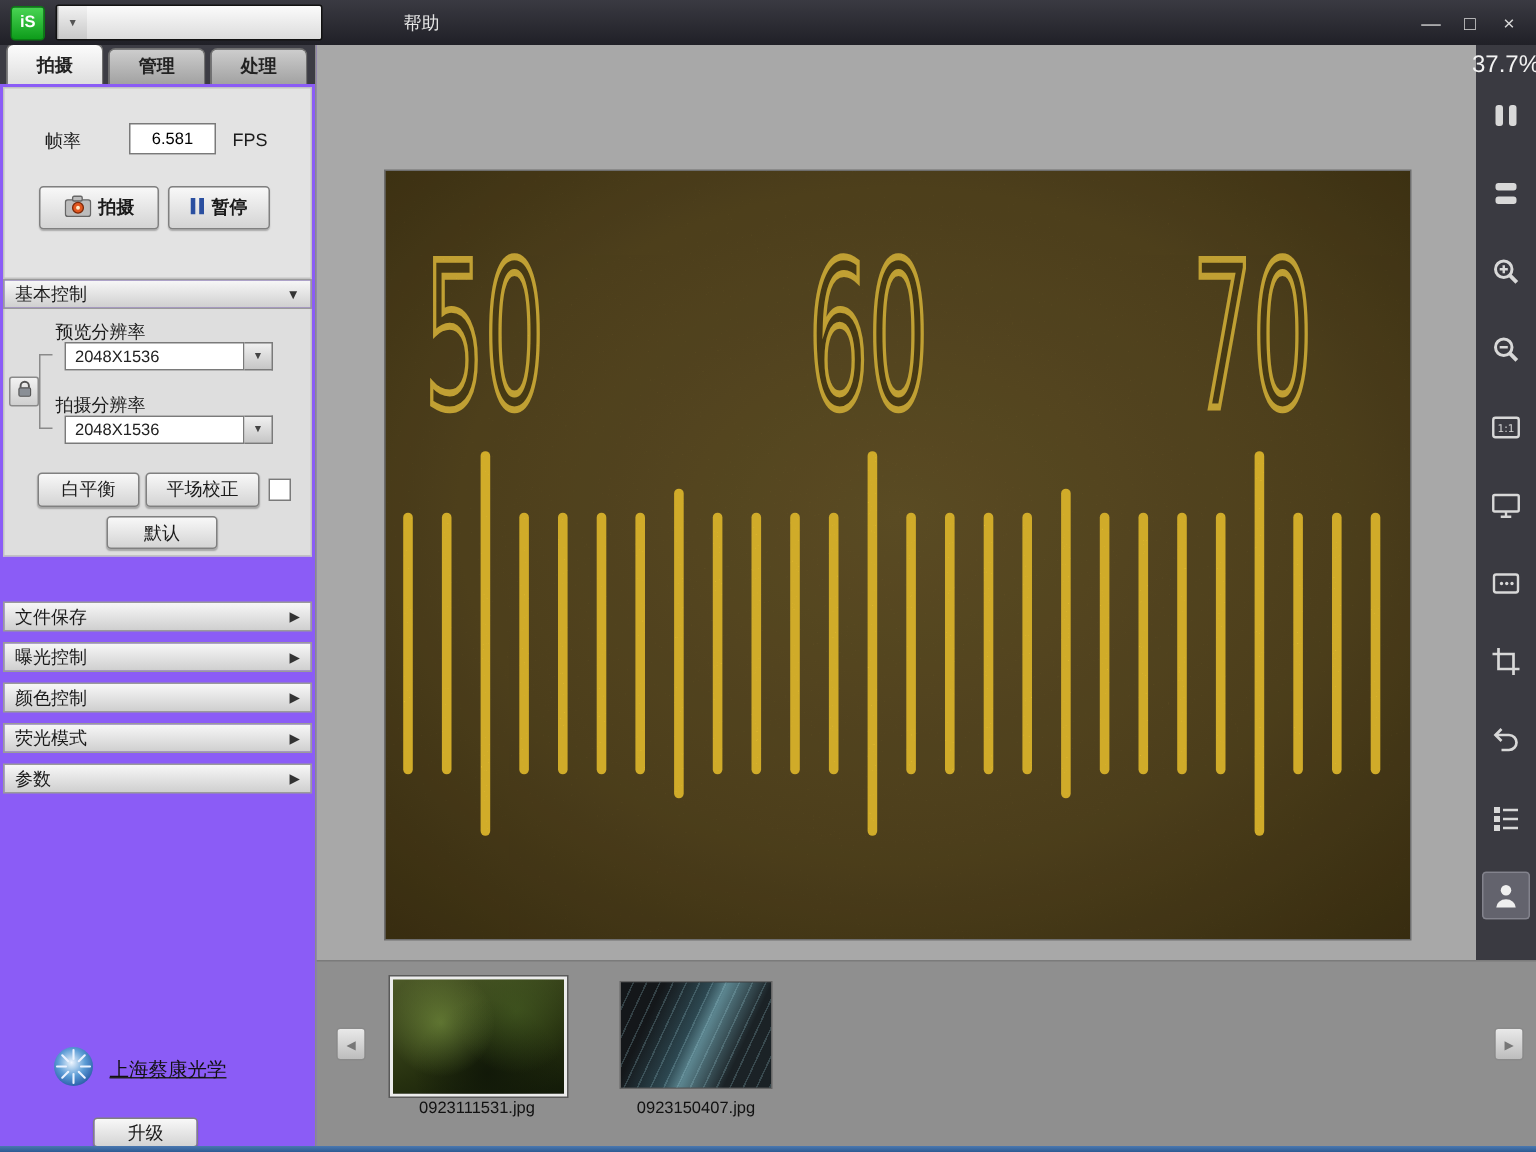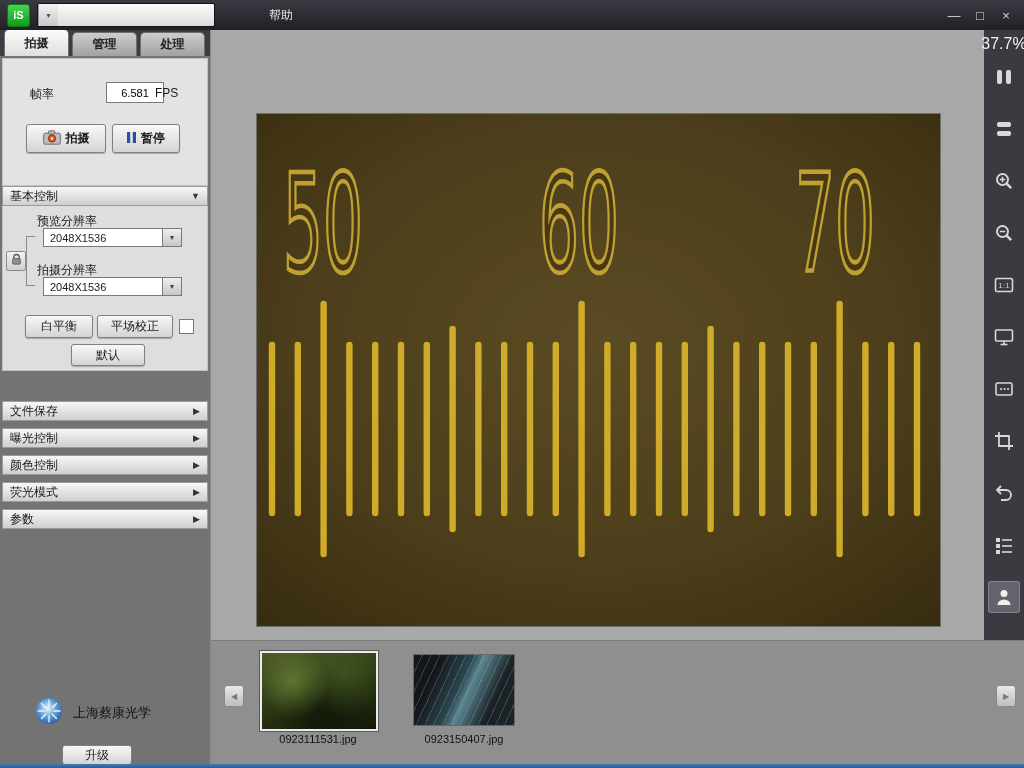--- a/index.html
+++ b/index.html
@@ -10,48 +10,48 @@
   .titlebar{position:absolute;left:0;top:0;width:1024px;height:30px;background:linear-gradient(#3a3a42,#202027);display:flex;align-items:center;z-index:5;}
   .logo{width:21px;height:21px;margin:0 7px;border-radius:3px;background:linear-gradient(#49d553,#0e9c1b);color:#fff;font-weight:bold;font-size:11px;display:flex;align-items:center;justify-content:center;border:1px solid #0a7a14;}
   .device-combo{width:176px;height:22px;background:linear-gradient(#fbfbfb,#dcdcdc);border:1px solid #121212;border-radius:2px;display:flex;align-items:stretch;overflow:hidden;}
   .device-combo .val{flex:1;display:flex;align-items:center;padding-left:9px;color:#222;}
   .combo-arrow{width:19px;border-left:1px solid #9a9a9a;background:linear-gradient(#f2f2f2,#c9c9c9);color:#555;font-size:7px;display:flex;align-items:center;justify-content:center;cursor:pointer;}
   .menu-help{margin-left:44px;color:#e6e6e6;padding:5px 10px;cursor:default;}
   .win-controls{margin-left:auto;display:flex;align-items:center;padding-right:10px;gap:10px;}
   .win-btn{color:#d8d8d8;font-size:13px;width:16px;text-align:center;cursor:pointer;}
 
   
-  .left-panel{position:absolute;left:0;top:30px;width:210px;height:738px;background:#737373;border-right:1px solid #8a8a8a;z-index:4;}
+  .left-panel{position:absolute;left:0;top:30px;width:210px;height:738px;background:#8b5cf6;border-right:1px solid #8a8a8a;z-index:4;}
   .tabs{position:absolute;left:0;top:0;width:210px;height:26px;background:#3c3c44;display:flex;align-items:flex-end;padding-left:4px;box-sizing:border-box;}
   .tab{width:63px;height:23px;margin-right:3px;display:flex;align-items:center;justify-content:center;font-weight:bold;color:#222;background:linear-gradient(#cdcdcd,#a2a2a2);border:1px solid #6f6f6f;border-bottom:none;border-radius:5px 5px 0 0;cursor:pointer;}
   .tab.active{background:linear-gradient(#fcfcfc,#dedede);height:26px;}
 
   .group-top{position:absolute;left:2px;top:28px;width:206px;height:128px;background:#e3e3e3;border:1px solid #c2c2c2;box-sizing:border-box;}
   .lbl{position:absolute;color:#1c1c1c;}
-  .framerate-input{position:absolute;left:106px;top:52px;width:52px;height:17px;border:1px solid #7a7a7a;background:#fff;font-size:11px;text-align:center;font-family:"Liberation Sans",sans-serif;}
+  .framerate-input{position:absolute;left:86px;top:52px;width:52px;height:17px;border:1px solid #7a7a7a;background:#fff;font-size:11px;text-align:center;font-family:"Liberation Sans",sans-serif;}
   .btn{background:linear-gradient(#f8f8f8,#d4d4d4);border:1px solid #808080;border-radius:3px;display:flex;align-items:center;justify-content:center;gap:5px;cursor:pointer;color:#1a1a1a;box-shadow:0 1px 1px rgba(0,0,0,0.25);}
   .btn-capture{position:absolute;left:26px;top:94px;width:78px;height:27px;font-weight:bold;}
   .btn-pause{position:absolute;left:112px;top:94px;width:66px;height:27px;font-weight:bold;}
 
   .sec-header{position:absolute;left:2px;width:206px;height:20px;background:linear-gradient(#f7f7f7,#cfcfcf);border:1px solid #9a9a9a;box-sizing:border-box;display:flex;align-items:center;padding:0 7px;cursor:pointer;}
   .sec-header .sec-title{flex:1;color:#1a1a1a;}
   .sec-header .sec-arrow{font-size:9px;color:#333;}
   .basic-body{position:absolute;left:2px;top:176px;width:206px;height:165px;background:#dedede;border:1px solid #c2c2c2;border-top:none;box-sizing:border-box;}
 
   .res-combo{position:absolute;display:flex;height:19px;}
   .res-combo .res-val{width:112px;background:#fff;border:1px solid #7a7a7a;display:flex;align-items:center;padding-left:6px;font-size:11px;}
   .res-combo .res-arrow{width:18px;background:linear-gradient(#f0f0f0,#c6c6c6);border:1px solid #7a7a7a;border-left:none;color:#444;font-size:7px;display:flex;align-items:center;justify-content:center;cursor:pointer;}
   .res-bracket{position:absolute;left:26px;top:206px;width:8px;height:48px;border-left:1px solid #8a8a8a;border-top:1px solid #8a8a8a;border-bottom:1px solid #8a8a8a;}
   .lock-btn{position:absolute;left:6px;top:221px;width:18px;height:18px;background:linear-gradient(#f2f2f2,#cfcfcf);border:1px solid #8a8a8a;border-radius:2px;display:flex;align-items:center;justify-content:center;cursor:pointer;}
   .btn-wb{position:absolute;left:22px;top:109px;width:66px;height:21px;}
   .btn-ffc{position:absolute;left:94px;top:109px;width:74px;height:21px;}
   .ffc-check{position:absolute;left:176px;top:113px;width:13px;height:13px;background:#fff;border:1px solid #7a7a7a;cursor:pointer;}
   .btn-default{position:absolute;left:68px;top:138px;width:72px;height:20px;}
 
-  .brand{position:absolute;left:34px;top:666px;display:flex;align-items:center;gap:9px;}
+  .brand{position:absolute;left:34px;top:666px;display:flex;align-items:center;gap:9px;text-decoration:underline;}
   .brand-name{font-size:13px;color:#111;}
   .btn-upgrade{position:absolute;left:62px;top:715px;width:68px;height:18px;font-size:12px;}
 
   
   .viewer{position:absolute;left:210px;top:30px;width:774px;height:610px;background:#a8a8a8;margin-top:36px;}
   .scope{position:absolute;left:47px;top:48px;width:683px;height:512px;box-shadow:0 0 0 1px #6e6e6e;}
 
   
   .right-toolbar{position:absolute;left:984px;top:30px;width:40px;height:610px;background:#3a3a41;display:flex;flex-direction:column;align-items:center;z-index:4;}
   .zoom-pct{color:#f2f2f2;font-size:16px;margin:5px 0 8px;}

